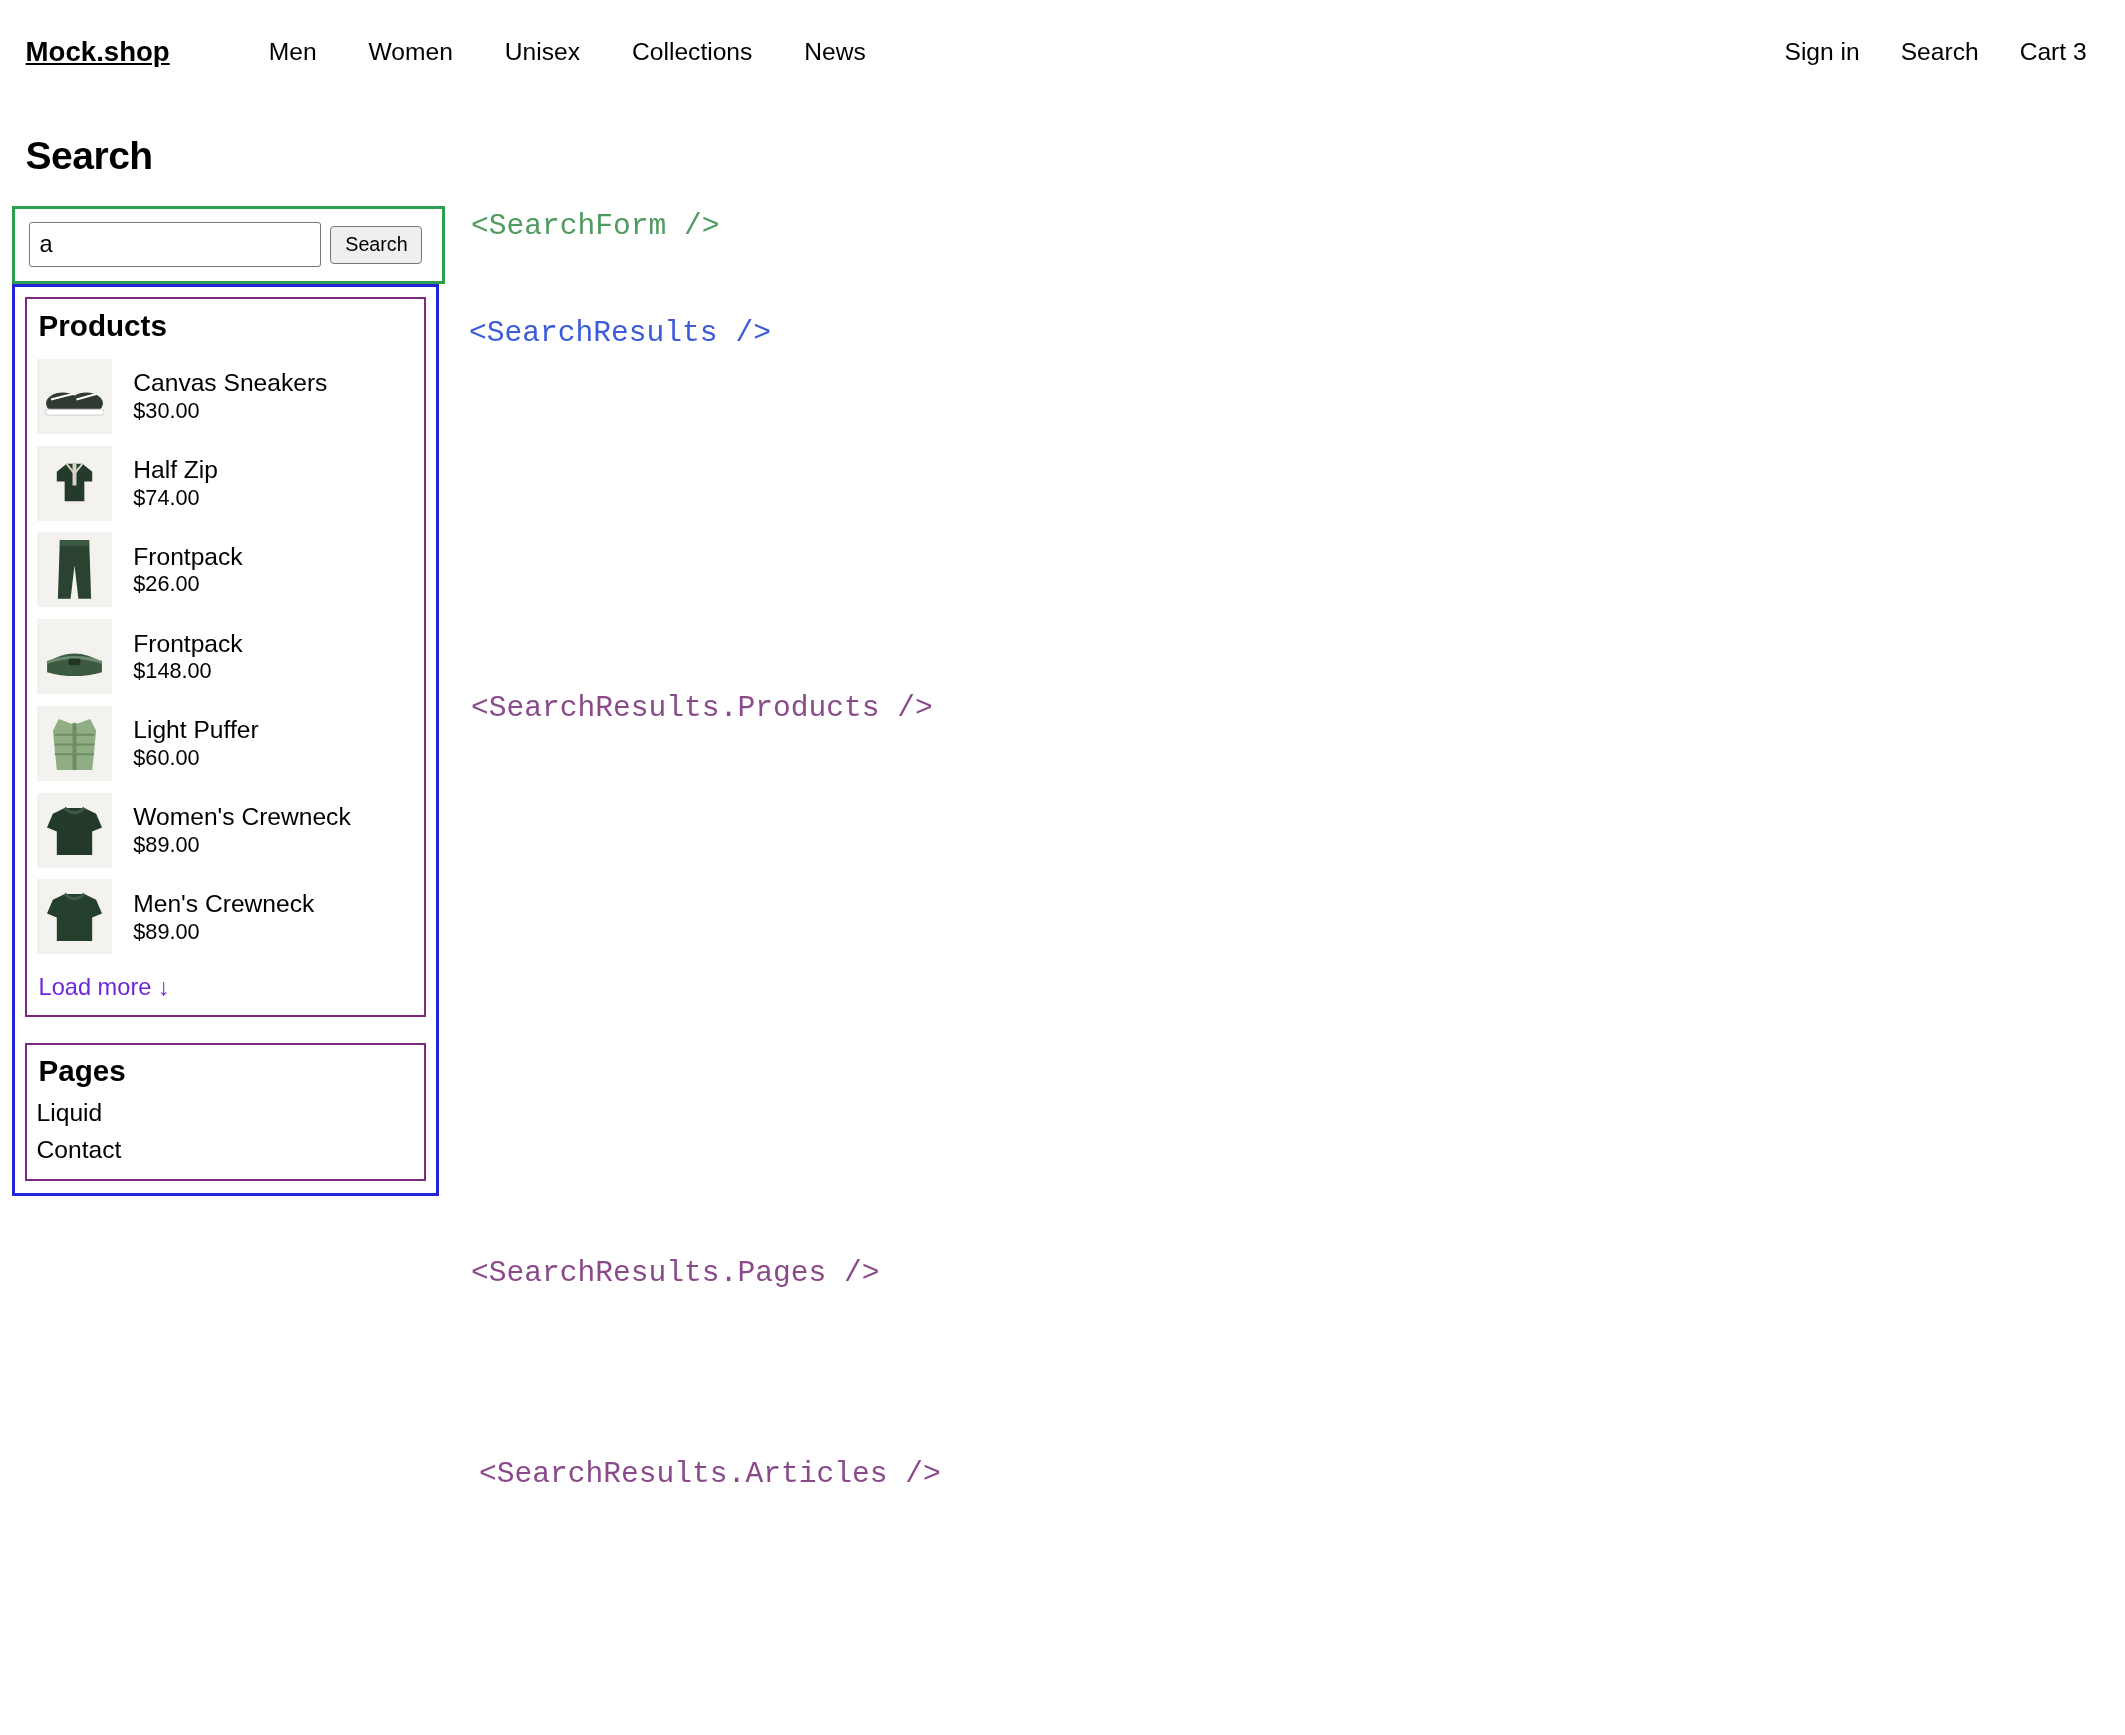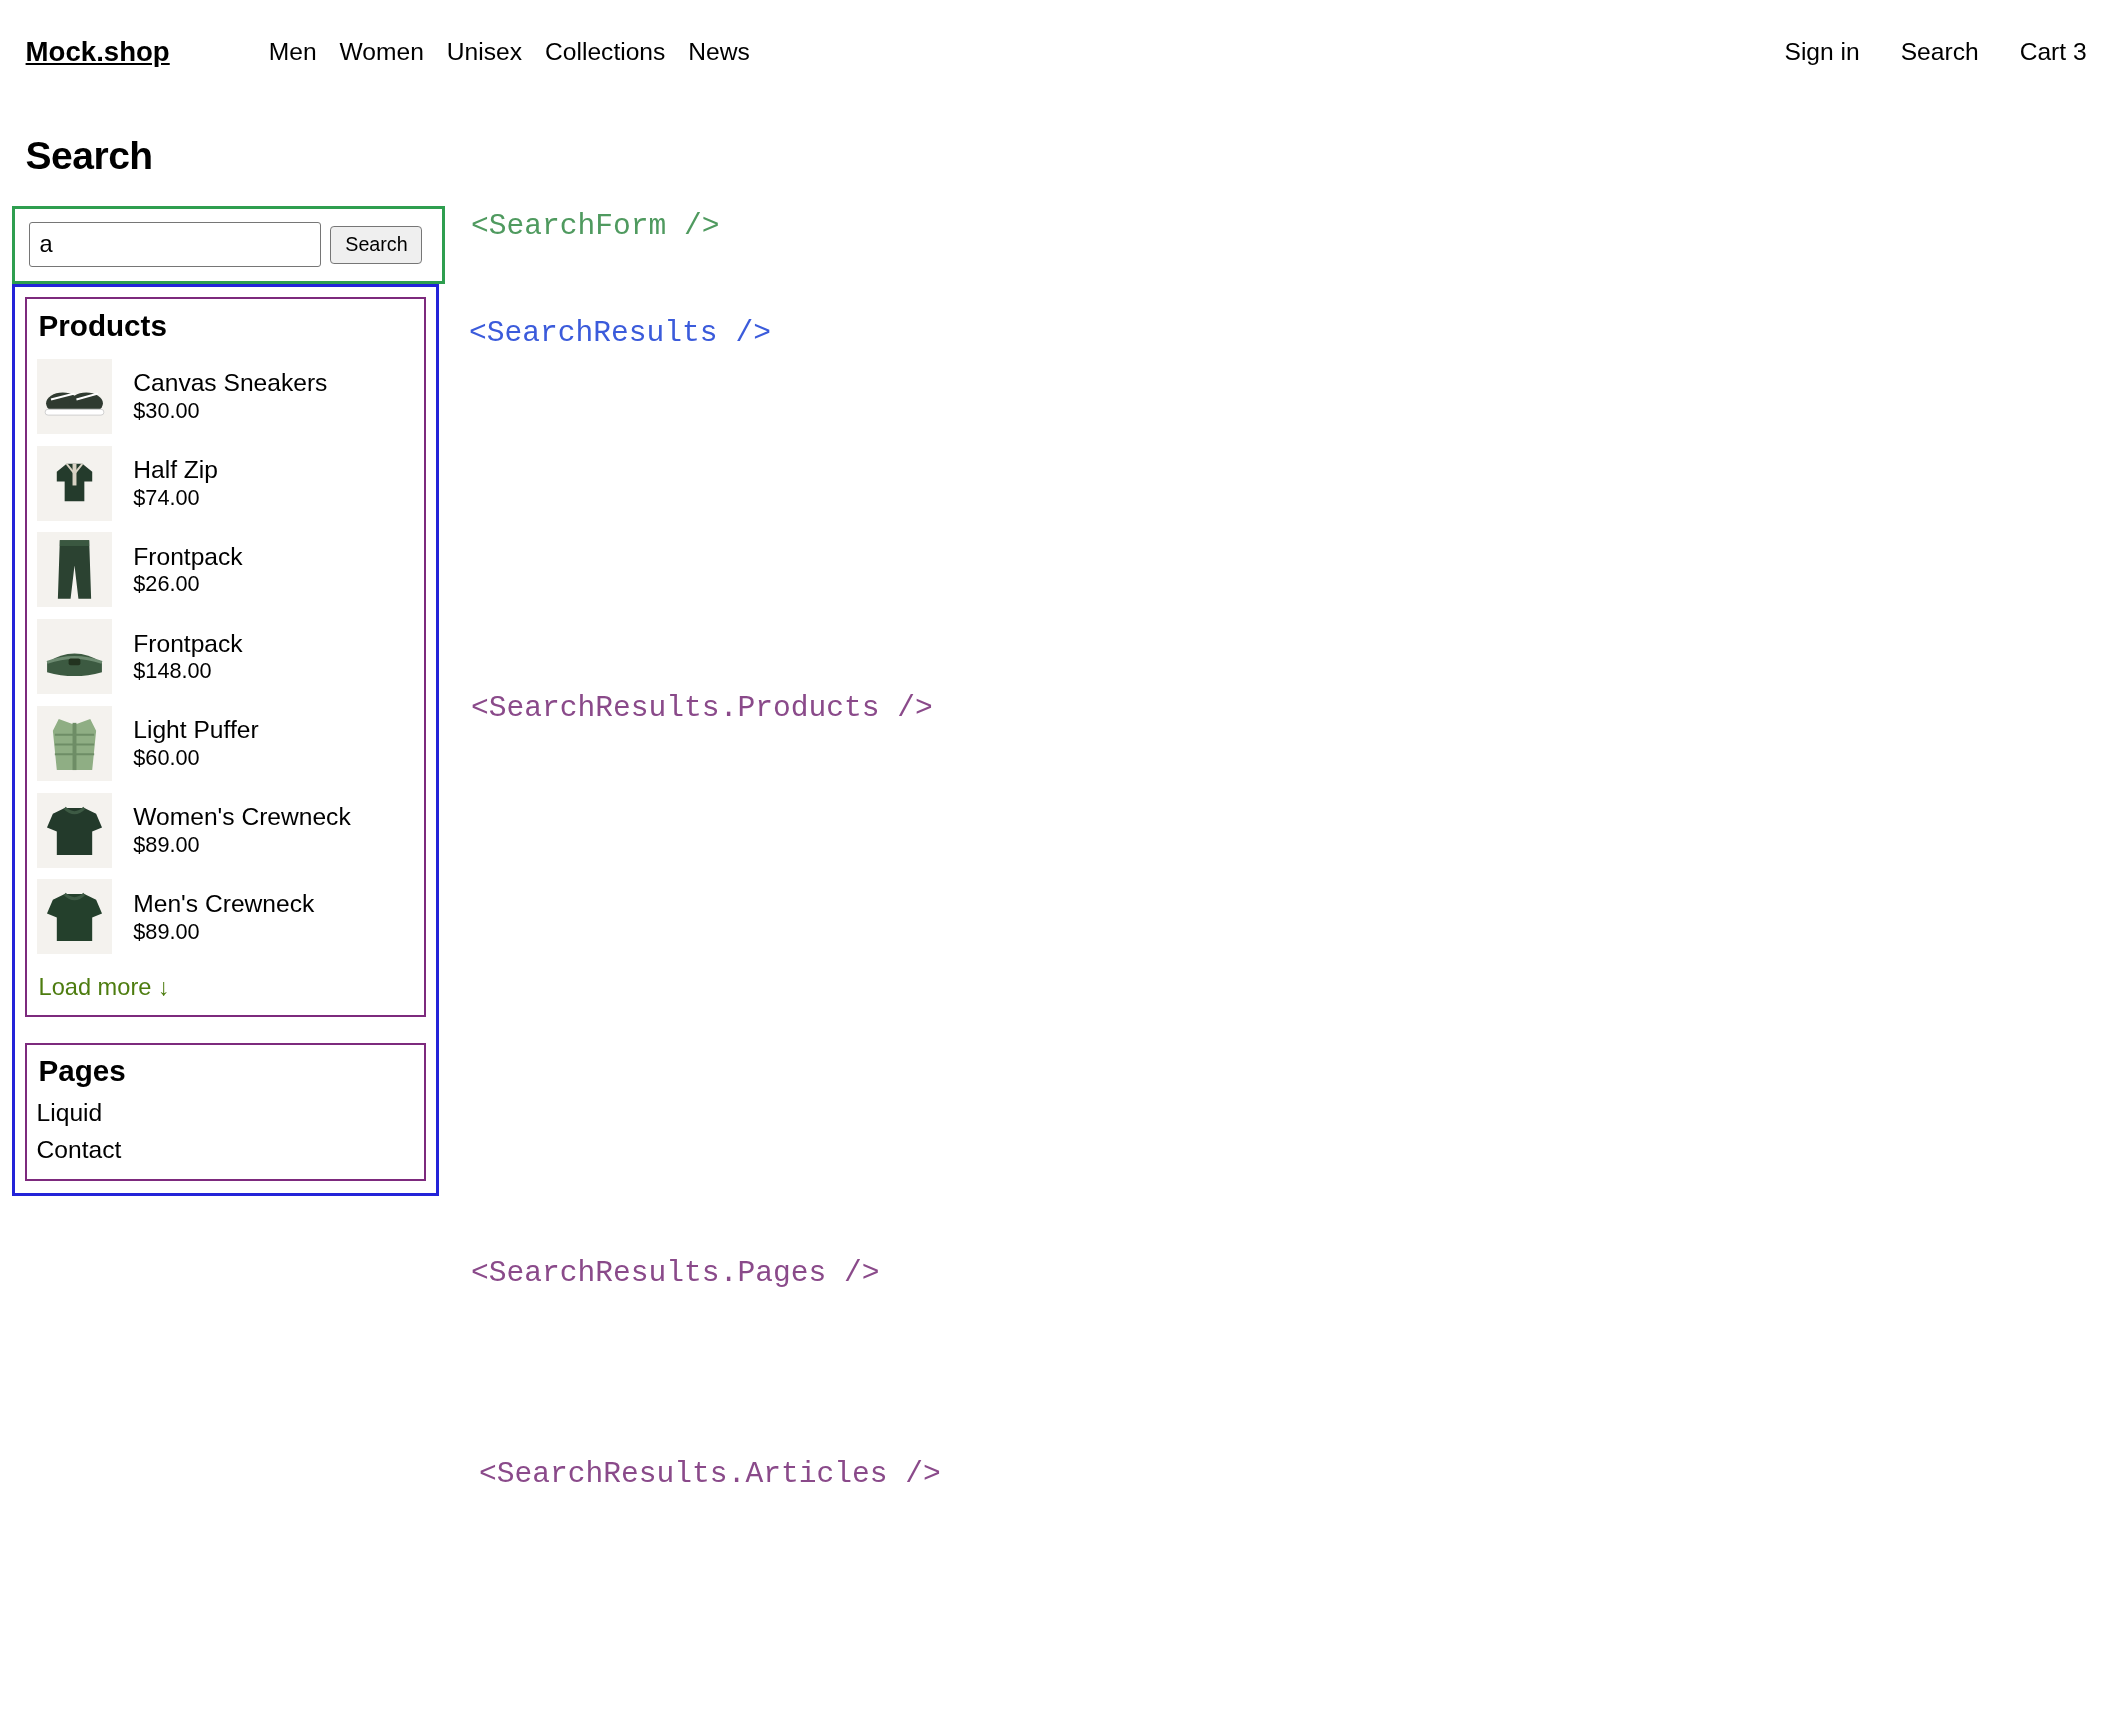--- a/index.html
+++ b/index.html
@@ -28,21 +28,21 @@
   .brand {
     font-size: 27.6px;
     font-weight: bold;
     text-decoration: underline;
     color: #000;
     margin-right: 99px;
     white-space: nowrap;
   }
   .main-nav {
     display: flex;
-    gap: 23px;
+    gap: 52px;
     align-items: flex-end;
   }
   .main-nav a, .util-nav a {
     color: #000;
     text-decoration: none;
     font-size: 24.6px;
     white-space: nowrap;
   }
   .util-nav {
     margin-left: auto;
@@ -143,21 +143,21 @@
   }
   .thumb svg { display: block; }
   .product-text { display: flex; flex-direction: column; gap: 2px; }
   .product-name { font-size: 24.6px; line-height: 1.12; }
   .product-price { font-size: 21.7px; line-height: 1.12; }
 
   .load-more {
     font-size: 23.6px;
     margin-top: 13.8px;
     margin-left: 2px;
-    color: #4d7c0f;
+    color: #6d28d9;
     text-decoration: none;
     display: inline-block;
   }
 
   
   .link-list { display: flex; flex-direction: column; gap: 5.9px; margin-top: 7.9px; }
   .link-list a {
     font-size: 24.6px;
     color: #000;
     text-decoration: none;

